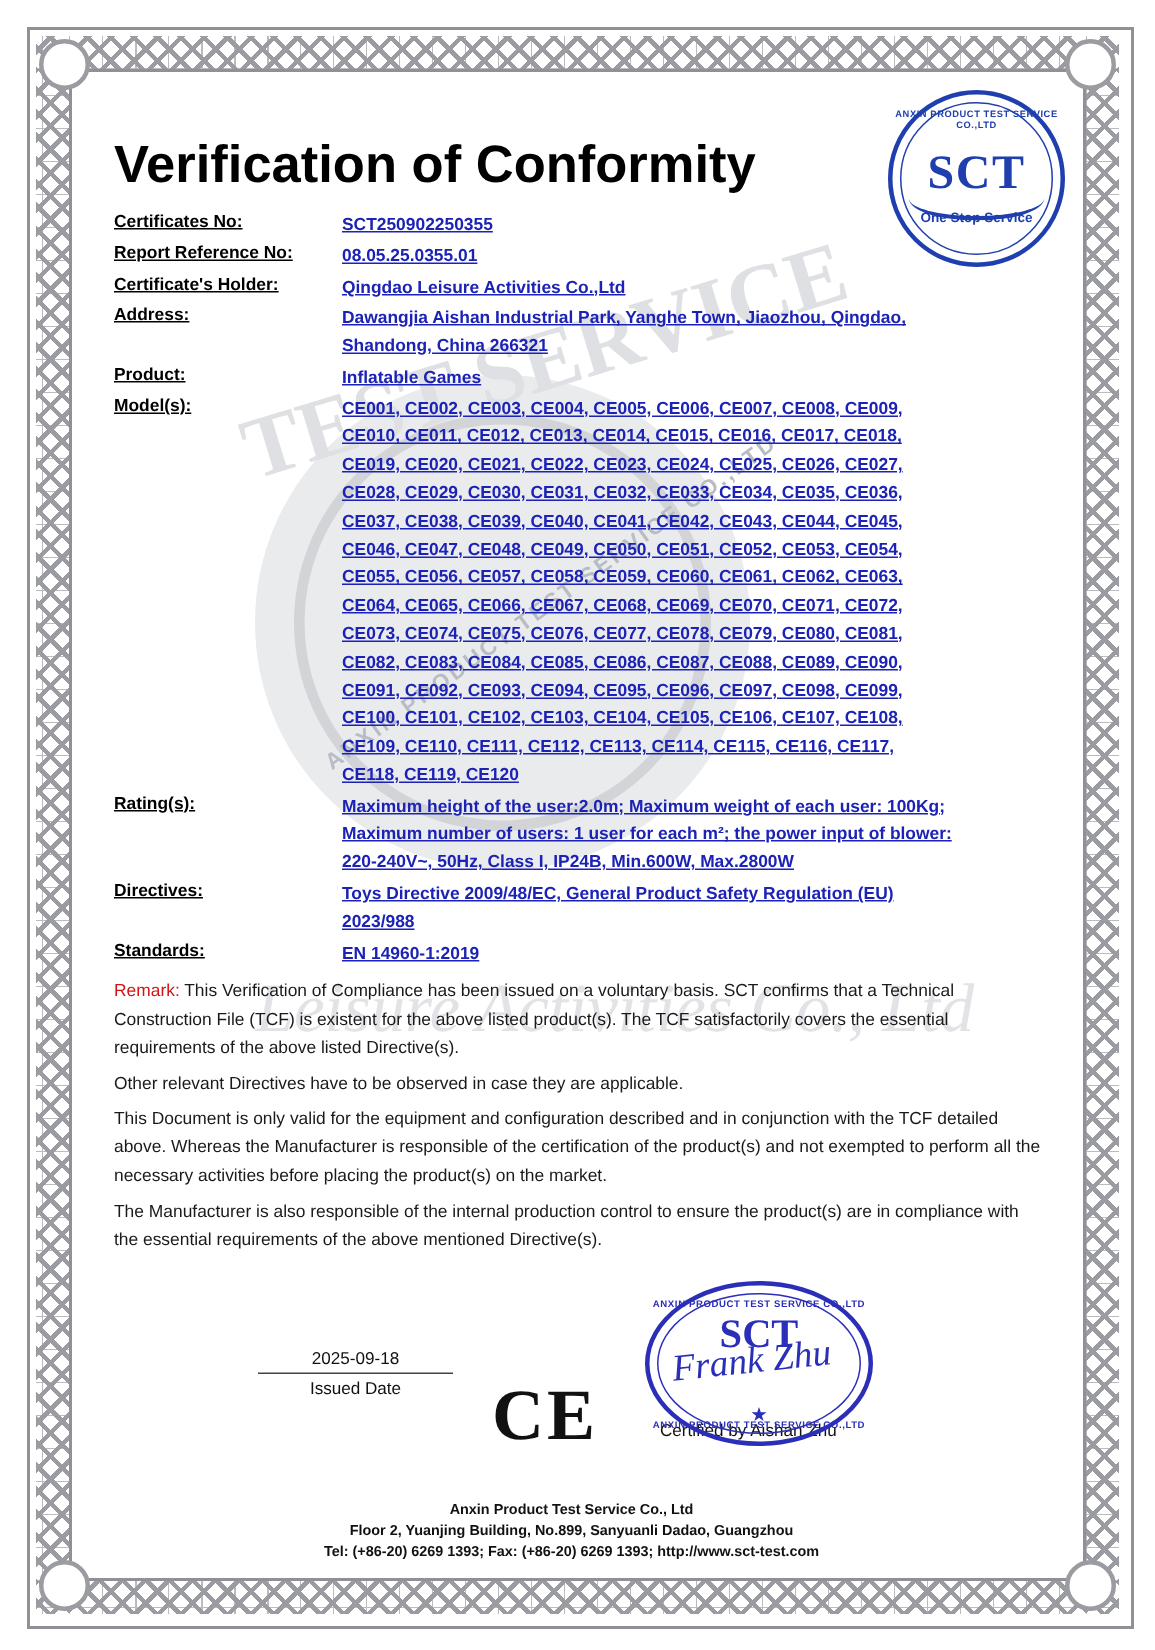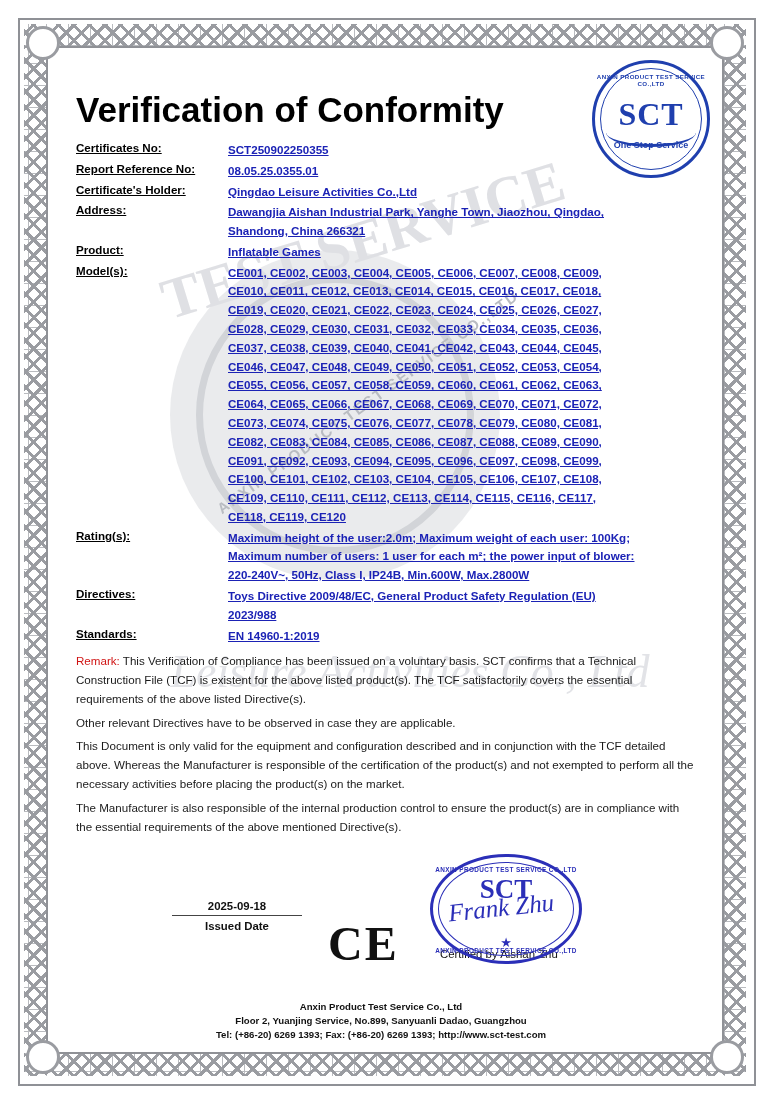--- a/index.html
+++ b/index.html
@@ -228,21 +228,20 @@
     width: 618px;
     height: 90px;
   }
   .issued-date {
     position: absolute;
     left: 96px; top: 0;
     width: 130px;
     text-align: center;
     font-size: 11.4px;
     color: #111;
-    font-weight: bold;
   }
   .issued-date .date {
     padding-bottom: 3px;
     border-bottom: 1px solid #444;
     display: block;
   }
   .issued-date .cap {
     display: block;
     margin-top: 4px;
   }
@@ -455,17 +454,17 @@
       <div class="s-top">ANXIN PRODUCT TEST SERVICE CO.,LTD</div>
       <div class="s-main">SCT</div>
       <div class="s-sign">Frank Zhu</div>
       <div class="s-star">★</div>
       <div class="s-bottom">ANXIN PRODUCT TEST SERVICE CO.,LTD</div>
     </div>
   </div>
 
   <div class="footer">
     <span class="line">Anxin Product Test Service Co., Ltd</span>
-    <span class="line">Floor 2, Yuanjing Service, No.899, Sanyuanli Dadao, Guangzhou</span>
+    <span class="line">Floor 2, Yuanjing Building, No.899, Sanyuanli Dadao, Guangzhou</span>
     <span class="line">Tel: (+86-20) 6269 1393; Fax: (+86-20) 6269 1393; http://www.sct-test.com</span>
   </div>
 
 </div>
 
 </body></html>

